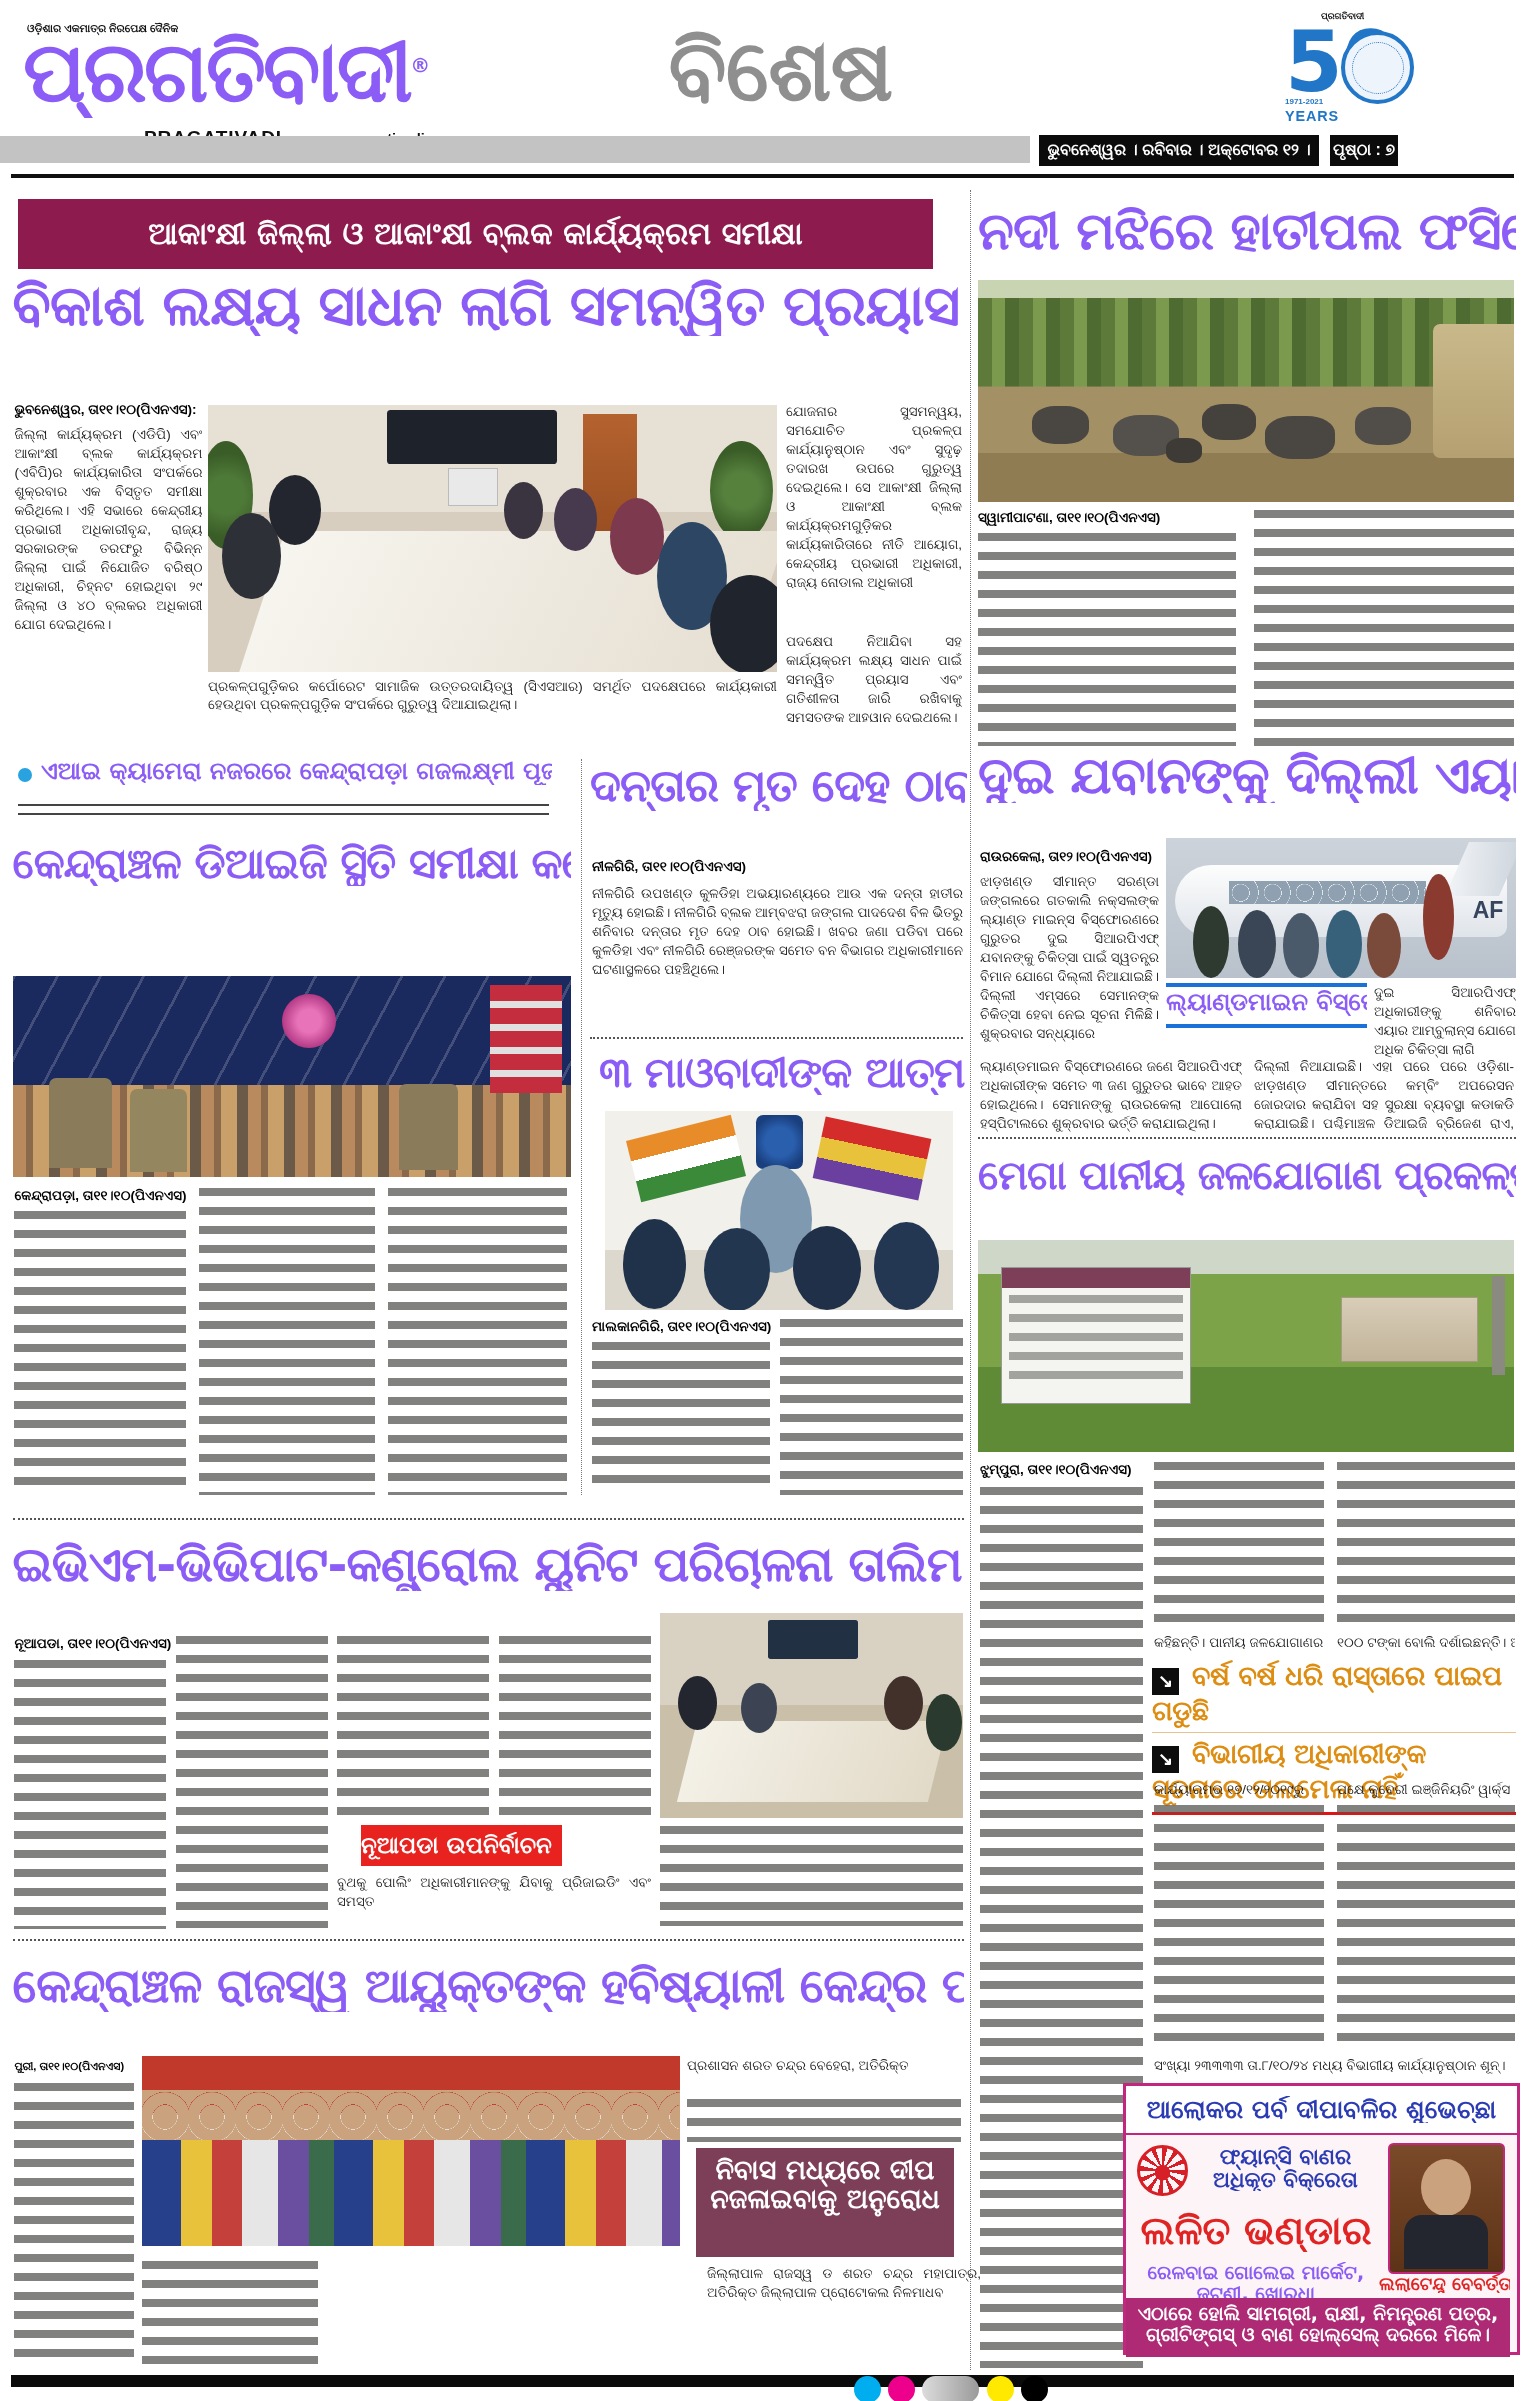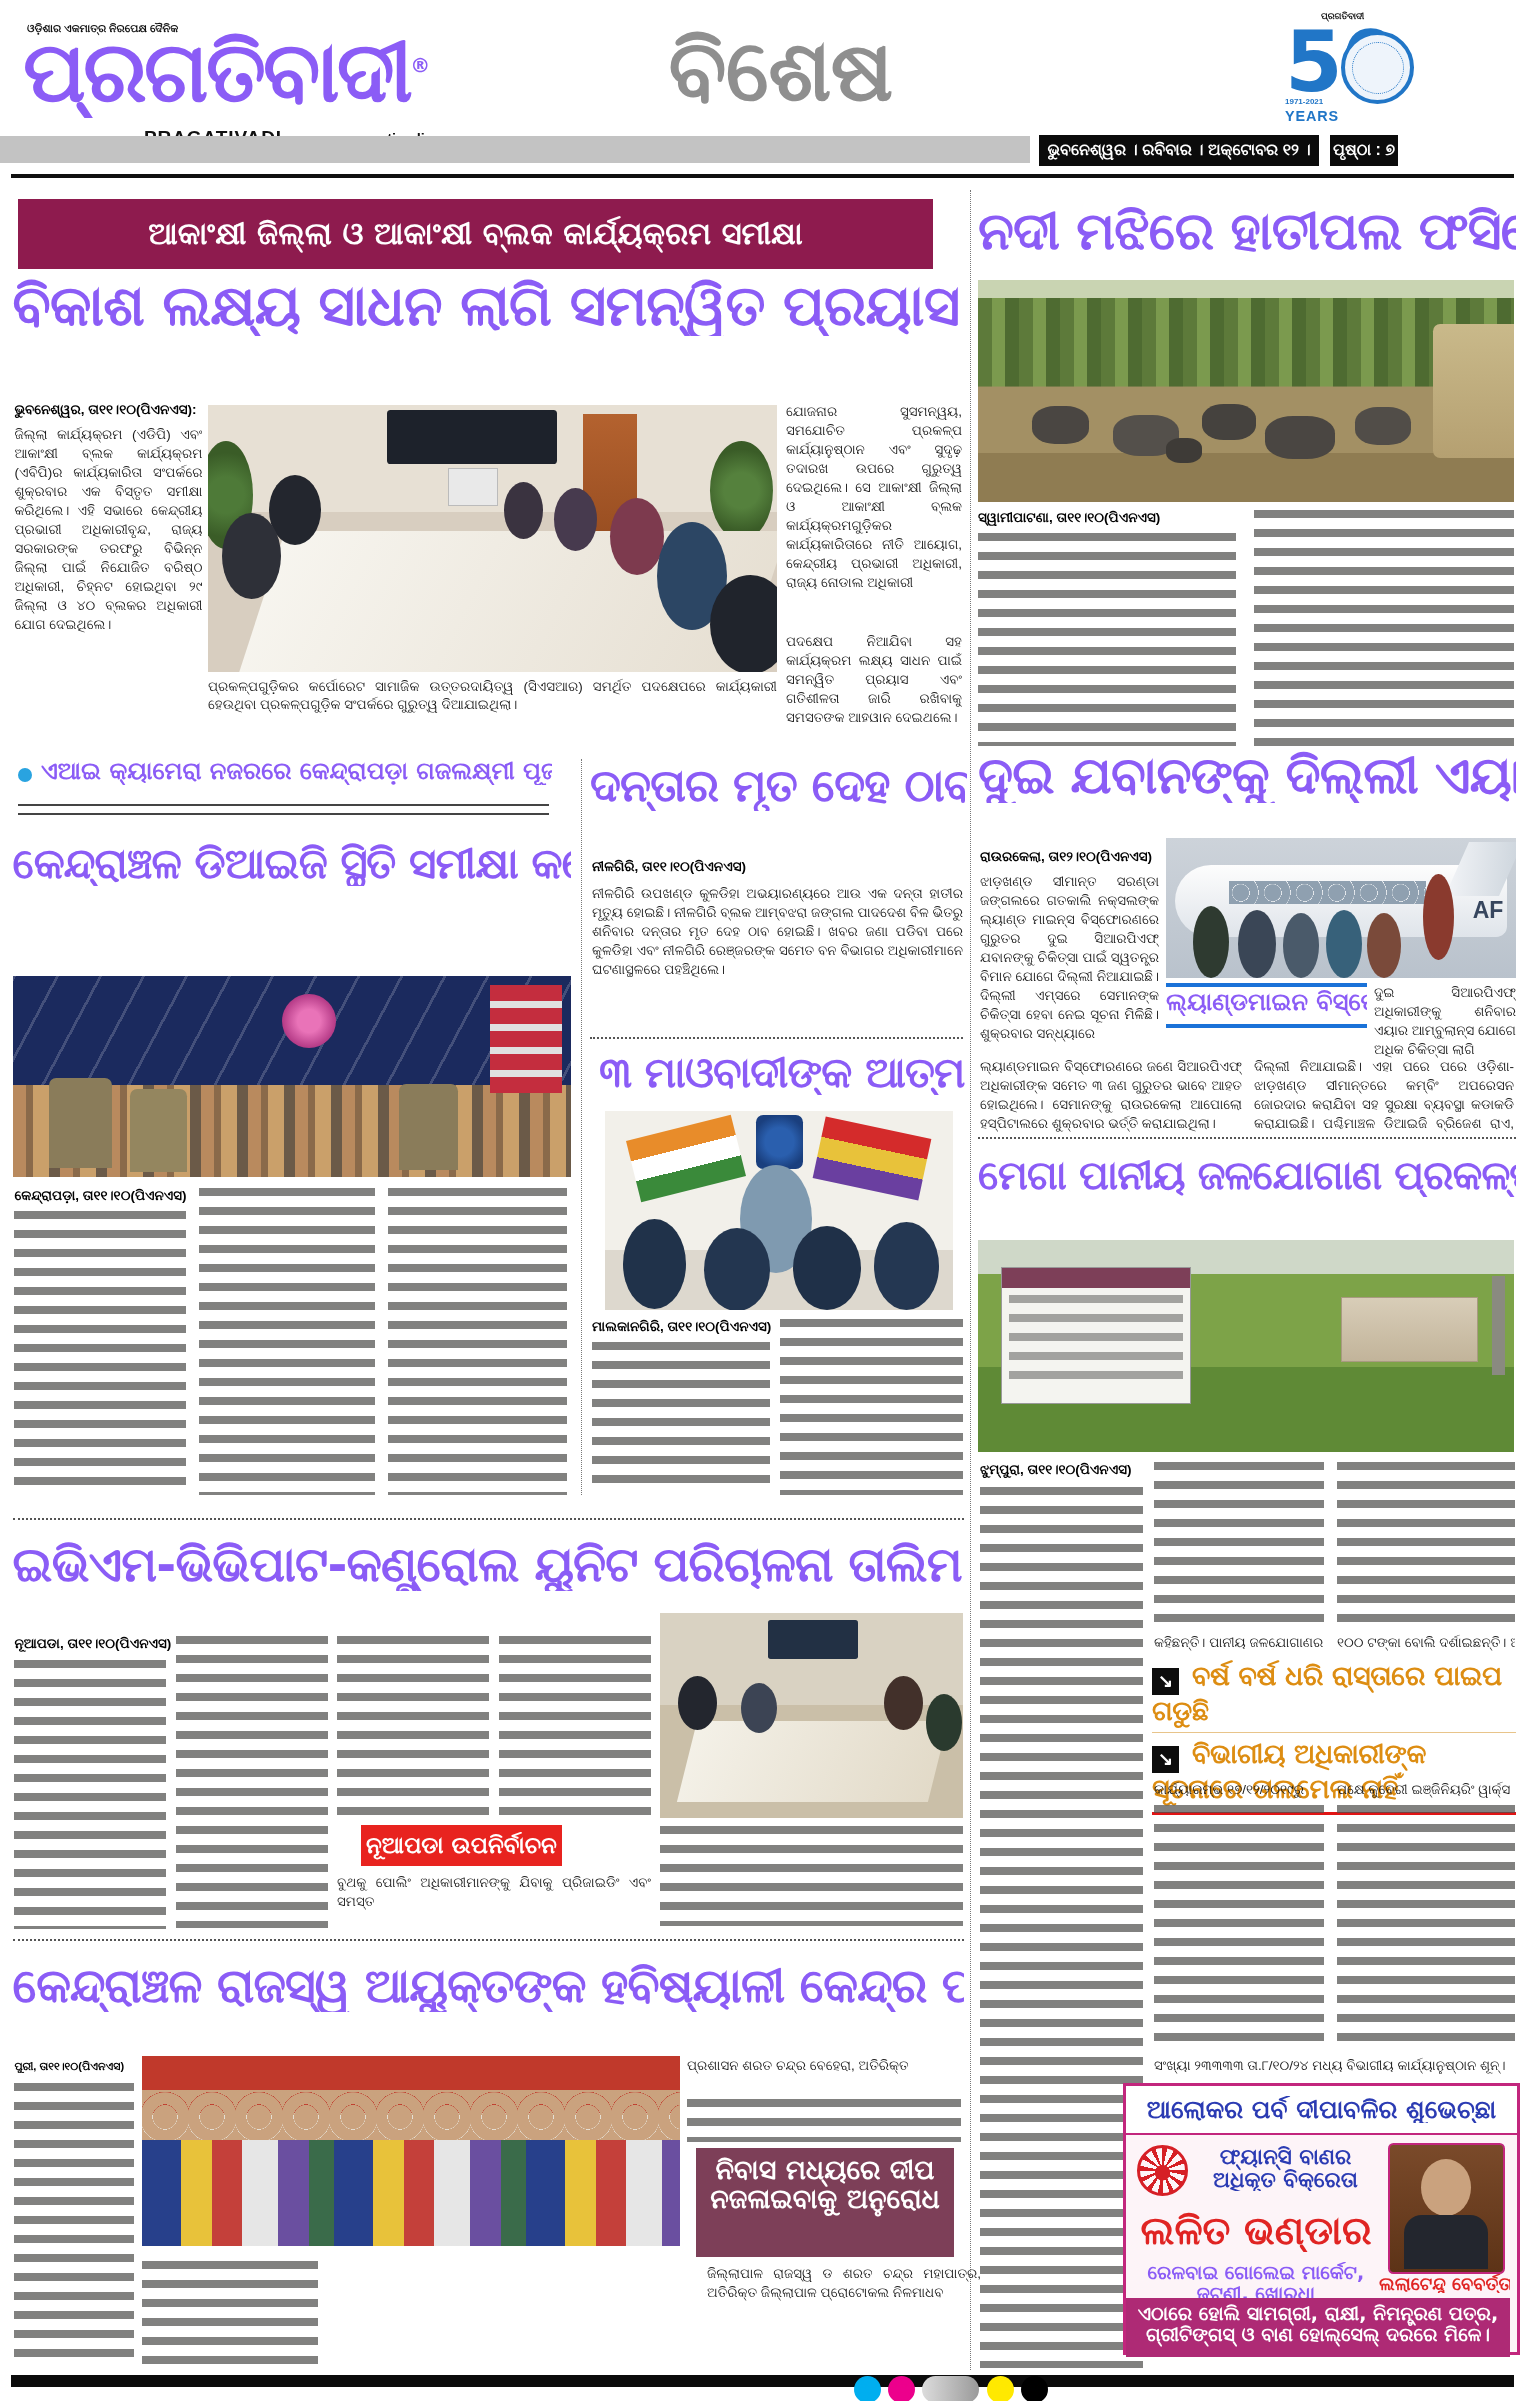--- a/index.html
+++ b/index.html
@@ -237,21 +237,21 @@
   <div class="photo" style="left:660px;top:1613px;width:303px;height:205px;background:linear-gradient(#d9d2c2 0 45%,#cabfa8 45% 100%)">
     <div class="abs" style="left:108px;top:7.2px;width:90px;height:39px;background:#223044;border-radius:2.7px"></div>
     <div class="abs" style="left:27px;top:108px;width:251px;height:81px;background:linear-gradient(100deg,#f4f1e8,#e2dac8);transform:skewX(-14deg)"></div>
     <div class="blob" style="left:18px;top:63px;width:39px;height:54px"></div>
     <div class="blob" style="left:81px;top:70px;width:36px;height:50px;background:#3c4454"></div>
     <div class="blob" style="left:224px;top:63px;width:39px;height:54px;background:#42302a"></div>
     <div class="blob" style="left:266px;top:81px;width:36px;height:57px;background:#2a3a2e"></div>
   </div>
   <div class="abs sim" style="left:660px;top:1826px;width:303px;height:100px"></div>
   <div class="abs" style="left:361px;top:1825px;width:201px;height:41px;background:#e8231f;color:#fff;
-       font-weight:bold;font-size:23px;text-align:center;line-height:41px;font-family:'DejaVu Sans',sans-serif">ନୂଆପଡା ଉପନିର୍ବାଚନ</div>
+       font-weight:bold;font-size:23px;text-align:left;line-height:41px;font-family:'DejaVu Sans',sans-serif">ନୂଆପଡା ଉପନିର୍ବାଚନ</div>
   <div class="abs odia" style="left:337px;top:1873px;width:314px;height:54px">ବୁଥକୁ ପୋଲିଂ ଅଧିକାରୀମାନଙ୍କୁ ଯିବାକୁ ପ୍ରିଜାଇଡିଂ ଏବଂ ସମସ୍ତ</div>
 
   <div class="abs hdot" style="left:12.6px;top:1939px;width:951px"></div>
   <div class="abs hl" style="left:12.6px;top:1961px;width:951px;font-size:47px">କେନ୍ଦ୍ରାଞ୍ଚଳ ରାଜସ୍ୱ ଆୟୁକ୍ତଙ୍କ ହବିଷ୍ୟାଳୀ କେନ୍ଦ୍ର ପରିଦର୍ଶନ</div>
   <div class="abs byl" style="left:14.4px;top:2060px;width:122px;font-size:11px">ପୁରୀ, ତା୧୧।୧୦(ପିଏନଏସ)</div>
   <div class="abs sim" style="left:14.4px;top:2083px;width:120px;height:285px"></div>
   <div class="photo" style="left:142px;top:2056px;width:538px;height:190px;
        background:linear-gradient(#c0392b 0 30%,#e8e4da 30% 100%)">
     <div class="abs" style="left:0;top:34px;width:100%;height:54px;
          background:repeating-radial-gradient(circle at 23px 27px,#caa27e 0 11.7px,transparent 12.6px);background-size:47px 54px"></div>

